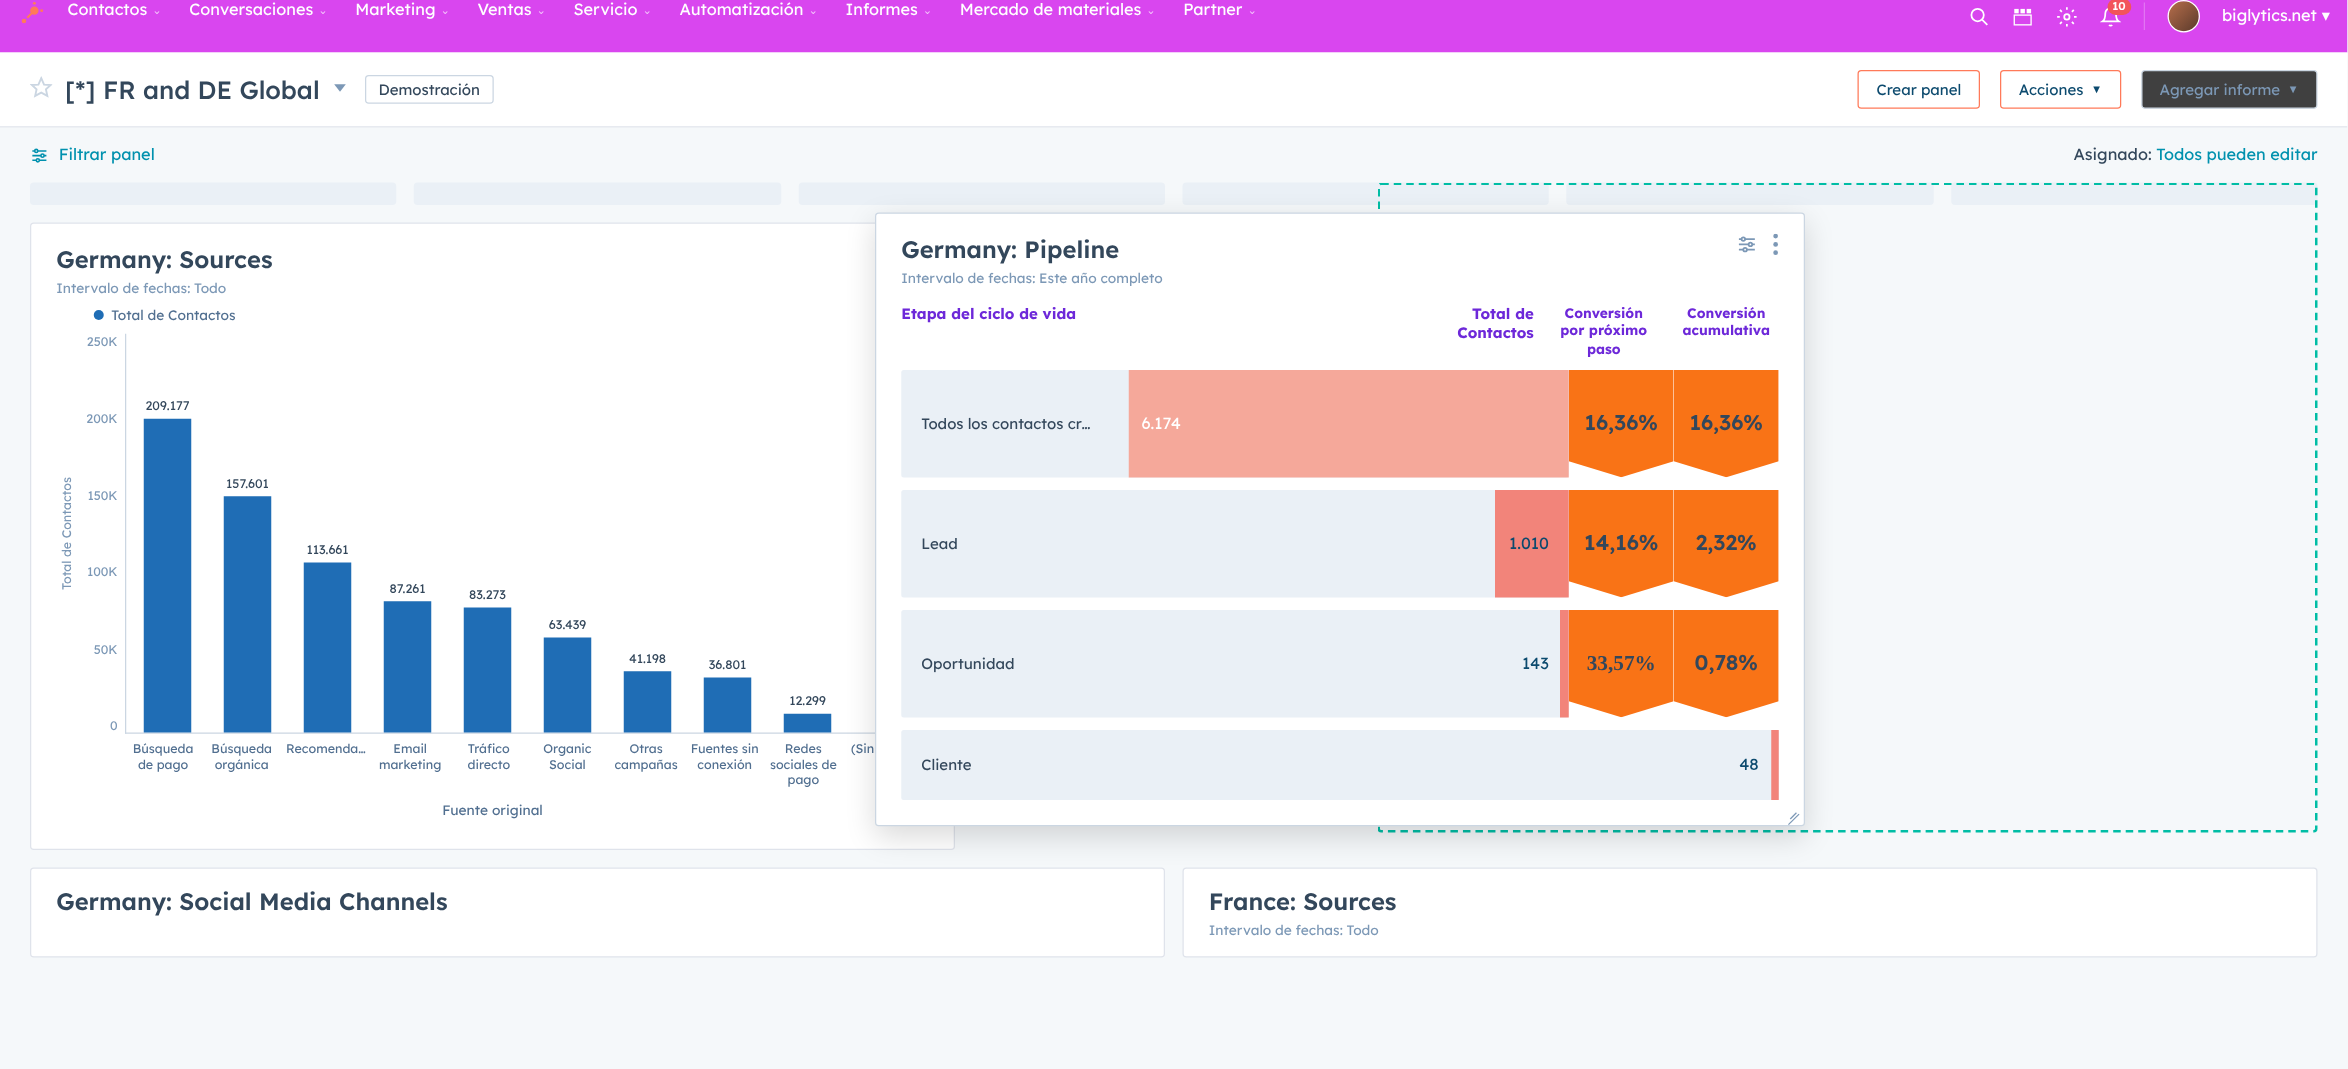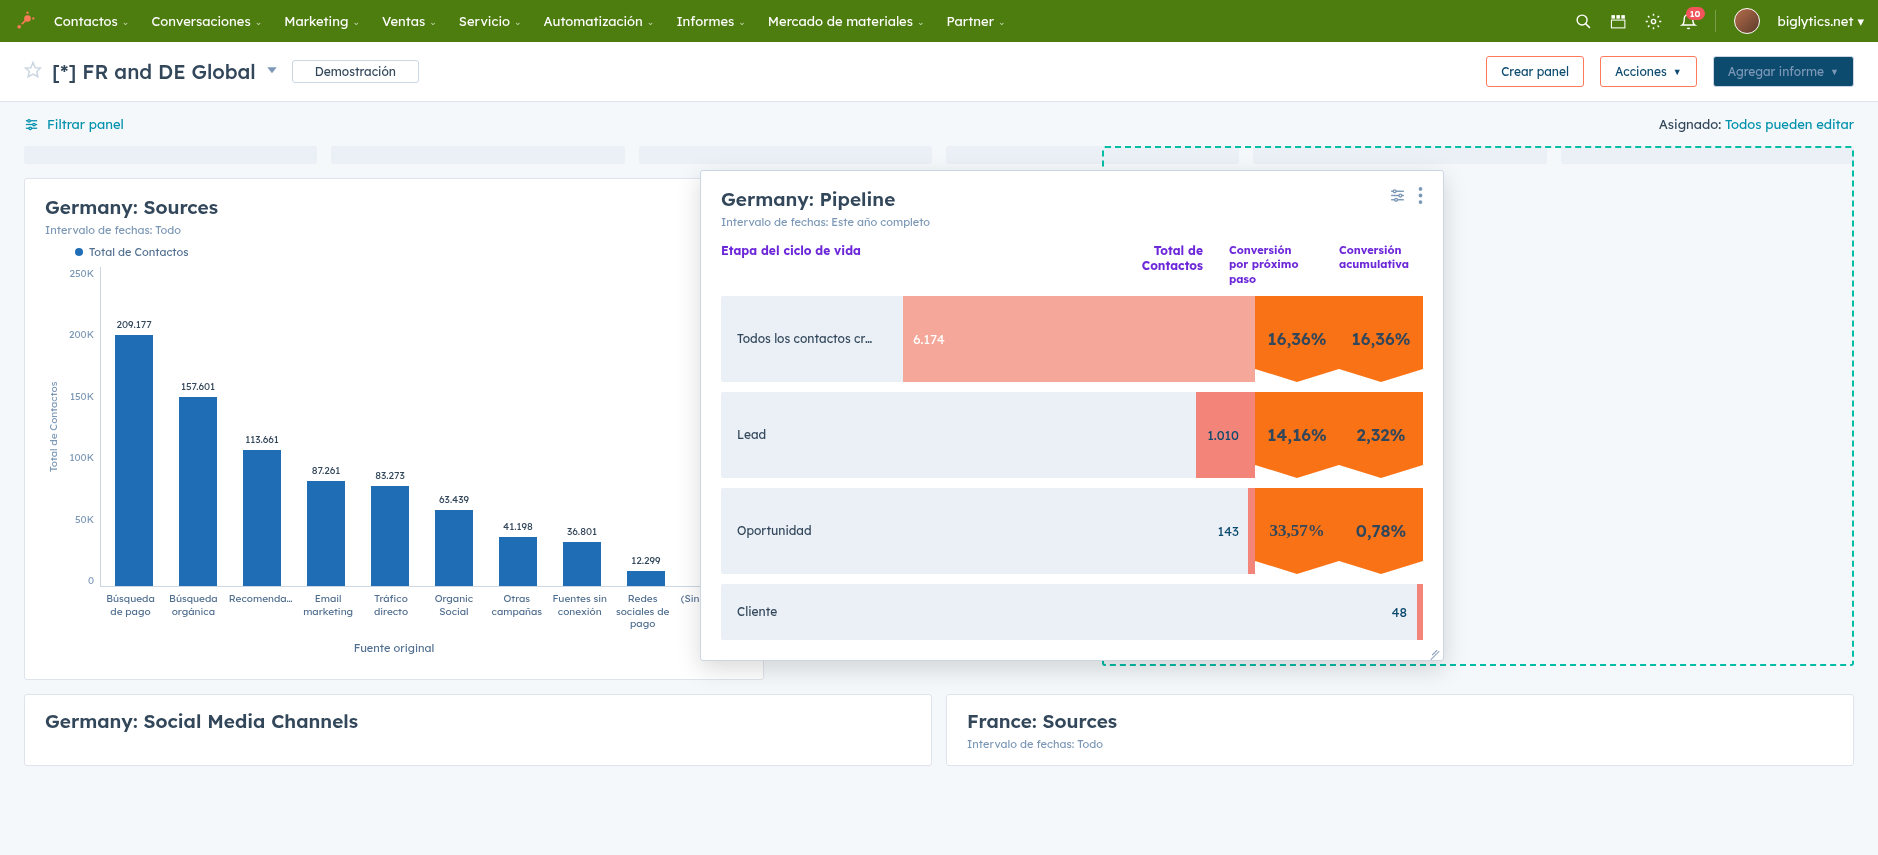--- a/index.html
+++ b/index.html
@@ -1,38 +1,38 @@
 <!DOCTYPE html>
 <html><head>
 <meta charset="utf-8">
 <style>
 *{margin:0;padding:0;box-sizing:border-box;font-family:"Lexend Deca","Helvetica Neue",Arial,sans-serif}
 body{background:#f5f8fa;color:#33475b;font-size:13px;overflow-x:hidden}
 
-.topnav{background:#4d7c0f;height:42px;display:flex;align-items:center;padding:0 14px;color:#fff}
+.topnav{background:#d946ef;height:42px;display:flex;align-items:flex-start;padding:0 14px;color:#fff}
 .logo{width:22px;height:22px;display:flex;align-items:center;justify-content:center;margin-right:18px}
 .logo svg{fill:#ff7a59}
 .nav-items{display:flex;gap:22px;flex:1}
 .nav-item{color:#fff;font-size:13px;cursor:pointer;display:flex;align-items:center;gap:4px}
 .nav-item .chev{font-size:9px;opacity:.7}
 .nav-right{display:flex;align-items:center;gap:18px}
 .nav-icon{color:#fff;cursor:pointer;display:flex;align-items:center;position:relative}
 .notif-badge{position:absolute;top:-6px;right:-8px;background:#f2545b;color:#fff;border-radius:8px;font-size:9px;padding:1px 4px;font-weight:600}
 .avatar{width:26px;height:26px;border-radius:50%;background:linear-gradient(135deg,#b76e4b,#5a3a2b);border:1px solid #fff}
 .acct{color:#fff;font-size:13px;display:flex;align-items:center;gap:4px;cursor:pointer}
 .nav-divider{width:1px;height:22px;background:rgba(255,255,255,.25)}
 
 .page-header{background:#fff;border-bottom:1px solid #dfe3eb;padding:14px 24px;display:flex;align-items:center}
 .star-icon{color:#cbd6e2;margin-right:10px;cursor:pointer}
 .page-title{font-size:20px;font-weight:500;color:#33475b;margin-right:8px}
 .title-drop{color:#7c98b6;cursor:pointer}
-.demo-chip{border:1px solid #cbd6e2;border-radius:3px;padding:3px 22px;font-size:12px;color:#33475b;margin-left:12px}
+.demo-chip{border:1px solid #cbd6e2;border-radius:3px;padding:3px 10px;font-size:12px;color:#33475b;margin-left:12px}
 .hdr-spacer{flex:1}
 .btn{border:1px solid #ff7a59;background:#fff;color:#0c4a6e;padding:7px 14px;border-radius:3px;font-size:12px;cursor:pointer;display:inline-flex;align-items:center;gap:6px}
-.btn.ghost{border-color:#cbd6e2;color:#7c98b6;background:#0c4a6e}
+.btn.ghost{border-color:#cbd6e2;color:#7c98b6;background:#404040}
 .btn + .btn{margin-left:16px}
 
 .filter-bar{padding:14px 24px;display:flex;align-items:center}
 .filter-link{color:#0091ae;font-size:13px;display:flex;align-items:center;gap:8px;cursor:pointer}
 .filter-link svg{stroke:#0091ae}
 .assign-right{margin-left:auto;font-size:13px;color:#33475b}
 .assign-right a{color:#0091ae;cursor:pointer}
 
 .dash{position:relative;padding:0 24px 24px 24px}
 .dropzone{position:absolute;top:0;right:24px;width:752px;height:520px;border:2px dashed #00bda5;border-radius:3px;pointer-events:none}
@@ -58,21 +58,21 @@
 .x-axis-title{text-align:center;font-size:11px;color:#516f90;margin-top:10px}
 
 .pipeline-card{position:absolute;top:24px;left:700px;width:744px;background:#fff;border:1px solid #cbd6e2;box-shadow:0 8px 24px rgba(0,0,0,.15);border-radius:3px;padding:16px 20px 20px 20px;z-index:20}
 .pipe-head{display:flex;align-items:flex-start}
 .pipe-head .pipe-t{flex:1}
 .pipe-icons{display:flex;gap:12px;color:#7c98b6}
 .pipe-icons span{cursor:pointer}
 .pipe-cols{display:flex;margin-top:14px;font-size:12px;font-weight:700;color:#6d28d9}
 .pc-stage{flex:1}
 .pc-total{width:100px;text-align:right}
-.pc-conv{width:84px;text-align:left;margin-left:26px;font-size:11px;line-height:1.3}
+.pc-conv{width:84px;text-align:center;margin-left:14px;font-size:11px;line-height:1.3}
 .pipe-row{display:flex;align-items:stretch;margin-top:10px}
 .pipe-bar-wrap{flex:1;display:flex;align-items:center;background:#eaf0f6;height:86px;border-radius:2px;position:relative;padding:0 16px}
 .pipe-bar-wrap.sm{height:56px}
 .pipe-stage-label{font-size:12px;color:#33475b;position:relative;z-index:2;white-space:nowrap;overflow:hidden;text-overflow:ellipsis;max-width:140px}
 .pipe-bar{position:absolute;top:0;bottom:0;background:#f5a89a}
 .pipe-bar.dark{background:#f2847a}
 .pipe-val{margin-left:auto;font-size:13px;color:#0c4a6e;position:relative;z-index:2}
 .pipe-val.onbar{color:#fff}
 .conv-box{width:84px;margin-left:0;background:#f97316;display:flex;align-items:center;justify-content:center;font-size:17px;font-weight:600;color:#33475b;clip-path:polygon(0 0,100% 0,100% 85%,50% 100%,0 85%)}
 .resize-handle{position:absolute;right:2px;bottom:2px;width:14px;height:14px;cursor:nwse-resize}

